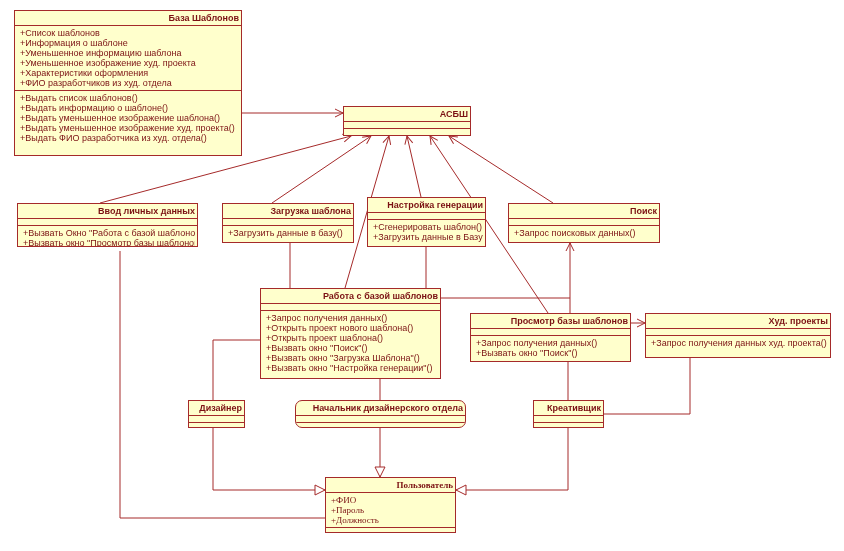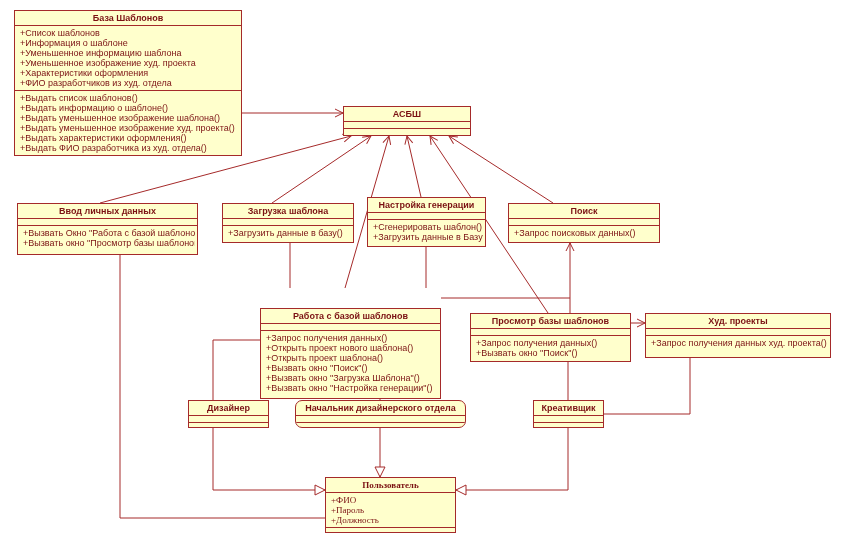--- a/index.html
+++ b/index.html
@@ -8,21 +8,21 @@
   .canvas {
     position:relative; width:844px; height:551px;
     background:#FFFFFF; overflow:hidden;
   }
   .edges { position:absolute; left:0; top:0; width:844px; height:551px; }
   .uml-box {
     position:absolute; background:#FFFFCC; border:1px solid #A52A2A;
     color:#7B1113; overflow:hidden; display:flex; flex-direction:column;
   }
   .uml-title {
-    font-size:9px; font-weight:bold; text-align:center;
+    font-size:9px; font-weight:bold; text-align:right;
     padding:2px 2px; border-bottom:1px solid #A52A2A; white-space:nowrap;
     flex:0 0 auto;
   }
   .uml-sec {
     font-size:9px; line-height:10px; padding:2px 2px 2px 5px;
     min-height:6px; flex:0 0 auto;
   }
   .uml-sec + .uml-sec { border-top:1px solid #A52A2A; }
   .uml-sec:last-child { flex:1 1 auto; }
   .uml-line { white-space:nowrap; overflow:hidden; }
@@ -73,32 +73,31 @@
         <div class="uml-line">+Уменьшенное информацию шаблона</div>
         <div class="uml-line">+Уменьшенное изображение худ. проекта</div>
         <div class="uml-line">+Характеристики оформления</div>
         <div class="uml-line">+ФИО разработчиков из худ. отдела</div>
       </div>
     <div class="uml-sec">
         <div class="uml-line">+Выдать список шаблонов()</div>
         <div class="uml-line">+Выдать информацию о шаблоне()</div>
         <div class="uml-line">+Выдать уменьшенное изображение шаблона()</div>
         <div class="uml-line">+Выдать уменьшенное изображение худ. проекта()</div>
-        <div class="uml-line">+Выдать характеристики оформления()</div>
         <div class="uml-line">+Выдать ФИО разработчика из худ. отдела()</div>
       </div>
   </div>
 
   <div class="uml-box" style="left:343px; top:106px; width:128px; height:30px;">
     <div class="uml-title">АСБШ</div>
     <div class="uml-sec"></div>
     <div class="uml-sec"></div>
   </div>
 
-  <div class="uml-box" style="left:17px; top:203px; width:181px; height:52px;">
+  <div class="uml-box" style="left:17px; top:203px; width:181px; height:44px;">
     <div class="uml-title">Ввод личных данных</div>
     <div class="uml-sec"></div>
     <div class="uml-sec">
         <div class="uml-line">+Вызвать Окно "Работа с базой шаблонов"()</div>
         <div class="uml-line">+Вызвать окно "Просмотр базы шаблонов"()</div>
       </div>
   </div>
 
   <div class="uml-box" style="left:222px; top:203px; width:132px; height:40px;">
     <div class="uml-title">Загрузка шаблона</div>
@@ -118,21 +117,21 @@
   </div>
 
   <div class="uml-box" style="left:508px; top:203px; width:152px; height:40px;">
     <div class="uml-title">Поиск</div>
     <div class="uml-sec"></div>
     <div class="uml-sec">
         <div class="uml-line">+Запрос поисковых данных()</div>
       </div>
   </div>
 
-  <div class="uml-box" style="left:260px; top:288px; width:181px; height:91px;margin-top:20px;">
+  <div class="uml-box" style="left:260px; top:288px; width:181px; height:91px;">
     <div class="uml-title">Работа с базой шаблонов</div>
     <div class="uml-sec"></div>
     <div class="uml-sec">
         <div class="uml-line">+Запрос получения данных()</div>
         <div class="uml-line">+Открыть проект нового шаблона()</div>
         <div class="uml-line">+Открыть проект шаблона()</div>
         <div class="uml-line">+Вызвать окно "Поиск"()</div>
         <div class="uml-line">+Вызвать окно "Загрузка Шаблона"()</div>
         <div class="uml-line">+Вызвать окно "Настройка генерации"()</div>
       </div>
@@ -148,21 +147,21 @@
   </div>
 
   <div class="uml-box" style="left:645px; top:313px; width:186px; height:45px;">
     <div class="uml-title">Худ. проекты</div>
     <div class="uml-sec"></div>
     <div class="uml-sec">
         <div class="uml-line">+Запрос получения данных худ. проекта()</div>
       </div>
   </div>
 
-  <div class="uml-box" style="left:188px; top:400px; width:81px; height:28px;">
+  <div class="uml-box" style="left:188px; top:400px; width:57px; height:28px;">
     <div class="uml-title">Дизайнер</div>
     <div class="uml-sec"></div>
     <div class="uml-sec"></div>
   </div>
 
   <div class="uml-box" style="left:295px; top:400px; width:171px; height:28px;border-radius:7px;">
     <div class="uml-title">Начальник дизайнерского отдела</div>
     <div class="uml-sec"></div>
     <div class="uml-sec"></div>
   </div>

